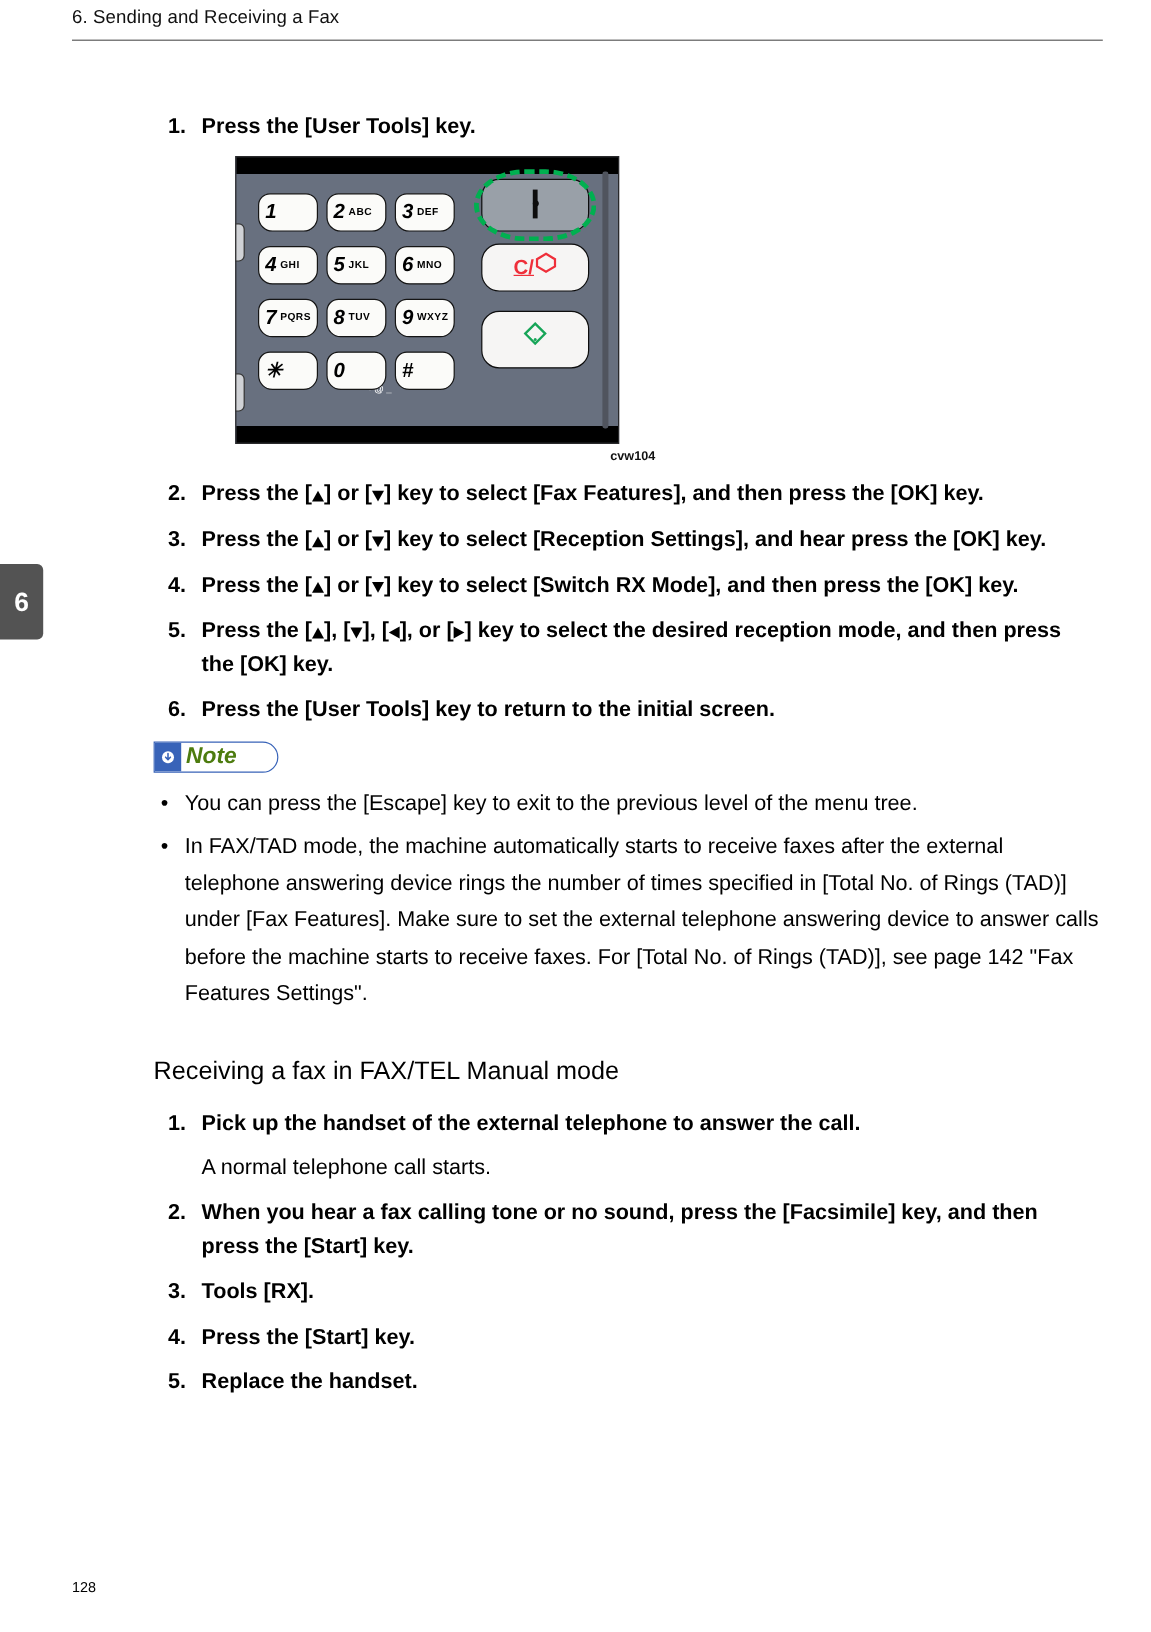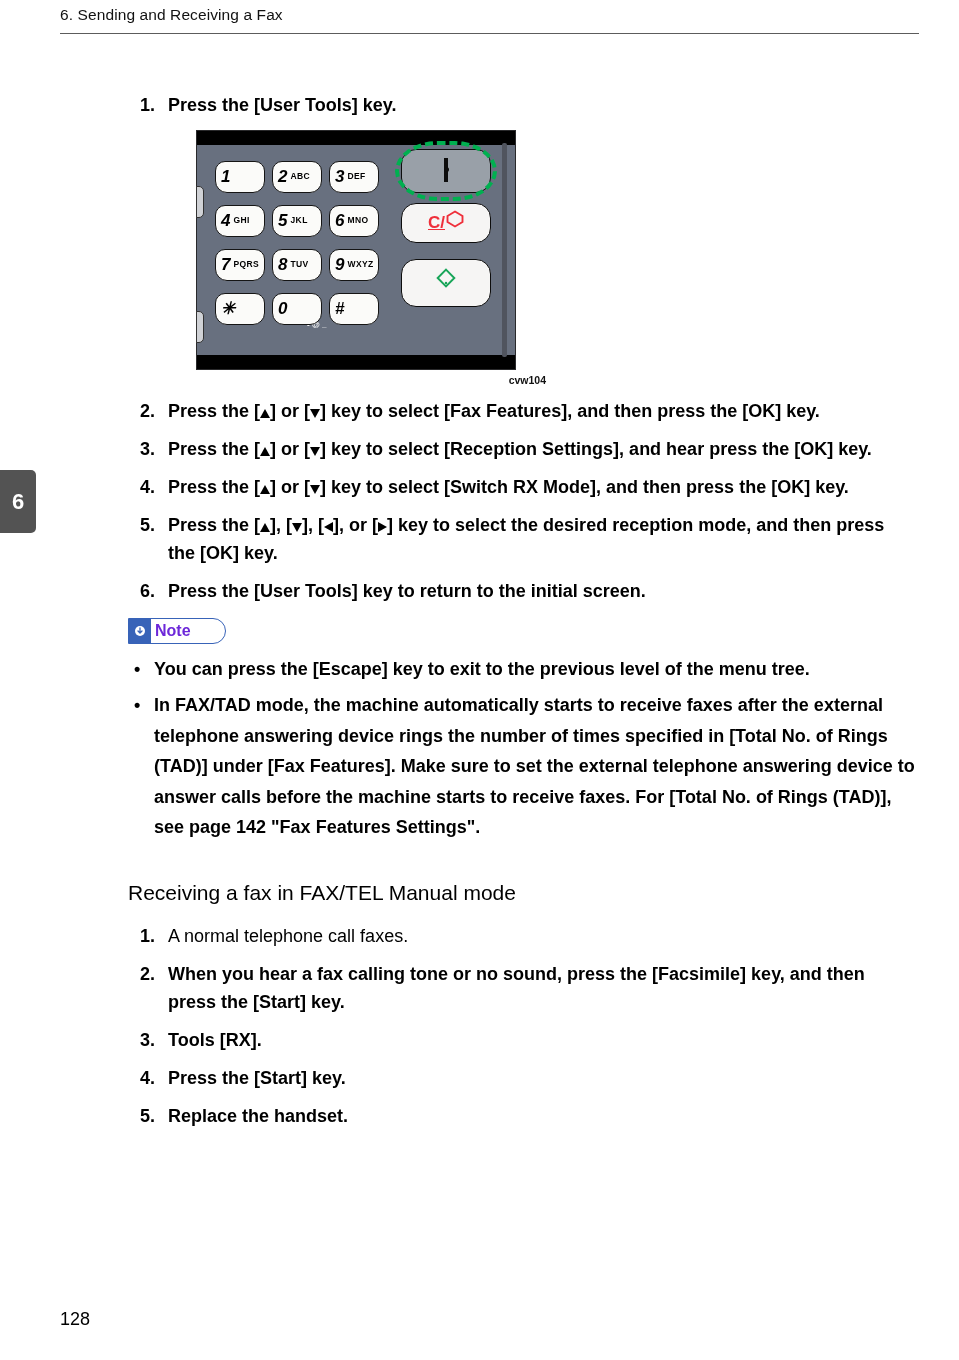--- a/index.html
+++ b/index.html
@@ -276,35 +276,36 @@
     width: 22px;
     height: 100%;
     background: #3863b8;
     display: flex;
     align-items: center;
     justify-content: center;
     margin-right: 4px;
   }
   .note-pill .note-icon svg { width: 12px; height: 12px; }
   .note-pill .note-text {
-    font-size: 16px;
+    font-size: 19px;
     font-weight: 700;
-    color: #6d28d9;
+    color: #4d7c0f;
+    font-style: italic;
   }
 
   ul.notes {
     list-style: none;
     padding: 0;
     margin: 10px 0 0 0;
   }
   ul.notes > li {
     position: relative;
     padding-left: 26px;
     font-size: 18px;
-    font-weight: 700;
+    font-weight: 400;
     line-height: 1.7;
     margin-bottom: 6px;
   }
   ul.notes > li::before {
     content: "•";
     position: absolute;
     left: 6px;
     top: 0;
     font-size: 18px;
   }
@@ -312,21 +313,21 @@
   h2.section-heading {
     font-size: 21px;
     font-weight: 400;
     margin: 38px 0 18px 0;
   }
 
   .page-number {
     position: absolute;
     left: 60px;
     bottom: 30px;
-    font-size: 18px;
+    font-size: 12px;
   }
 </style>
 </head>
 <body>
 
 <div class="page">
 
   <div class="running-header">6. Sending and Receiving a Fax</div>
   <div class="header-rule"></div>
 
@@ -470,21 +471,22 @@
 
     <ul class="notes">
       <li>You can press the [Escape] key to exit to the previous level of the menu tree.</li>
       <li>In FAX/TAD mode, the machine automatically starts to receive faxes after the external telephone answering device rings the number of times specified in [Total No. of Rings (TAD)] under [Fax Features]. Make sure to set the external telephone answering device to answer calls before the machine starts to receive faxes. For [Total No. of Rings (TAD)], see page 142 "Fax Features Settings".</li>
     </ul>
 
     <h2 class="section-heading">Receiving a fax in FAX/TEL Manual mode</h2>
 
     <ol class="steps">
       <li>
-        <div class="subtext">A normal telephone call faxes.</div>
+        <span>Pick up the handset of the external telephone to answer the call.</span>
+        <div class="subtext">A normal telephone call starts.</div>
       </li>
       <li><span>When you hear a fax calling tone or no sound, press the [Facsimile] key, and then press the [Start] key.</span></li>
       <li><span>Tools [RX].</span></li>
       <li><span>Press the [Start] key.</span></li>
       <li><span>Replace the handset.</span></li>
     </ol>
 
   </div>
 
   <div class="page-number">128</div>

